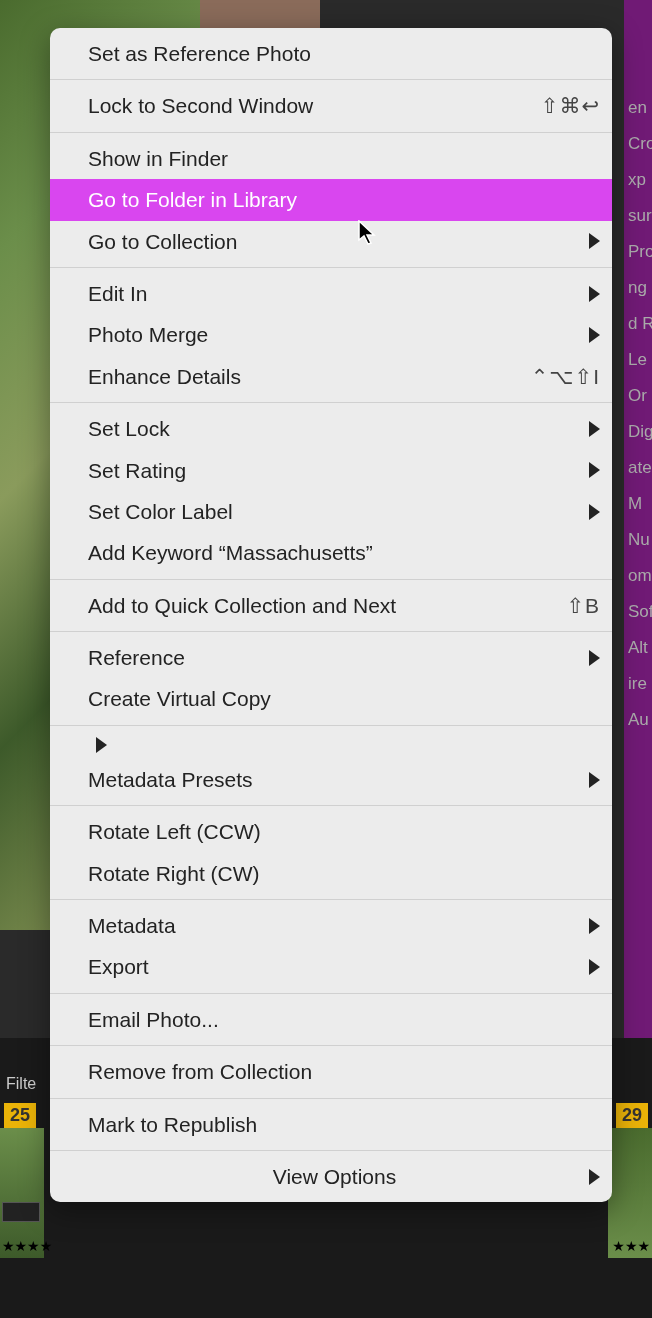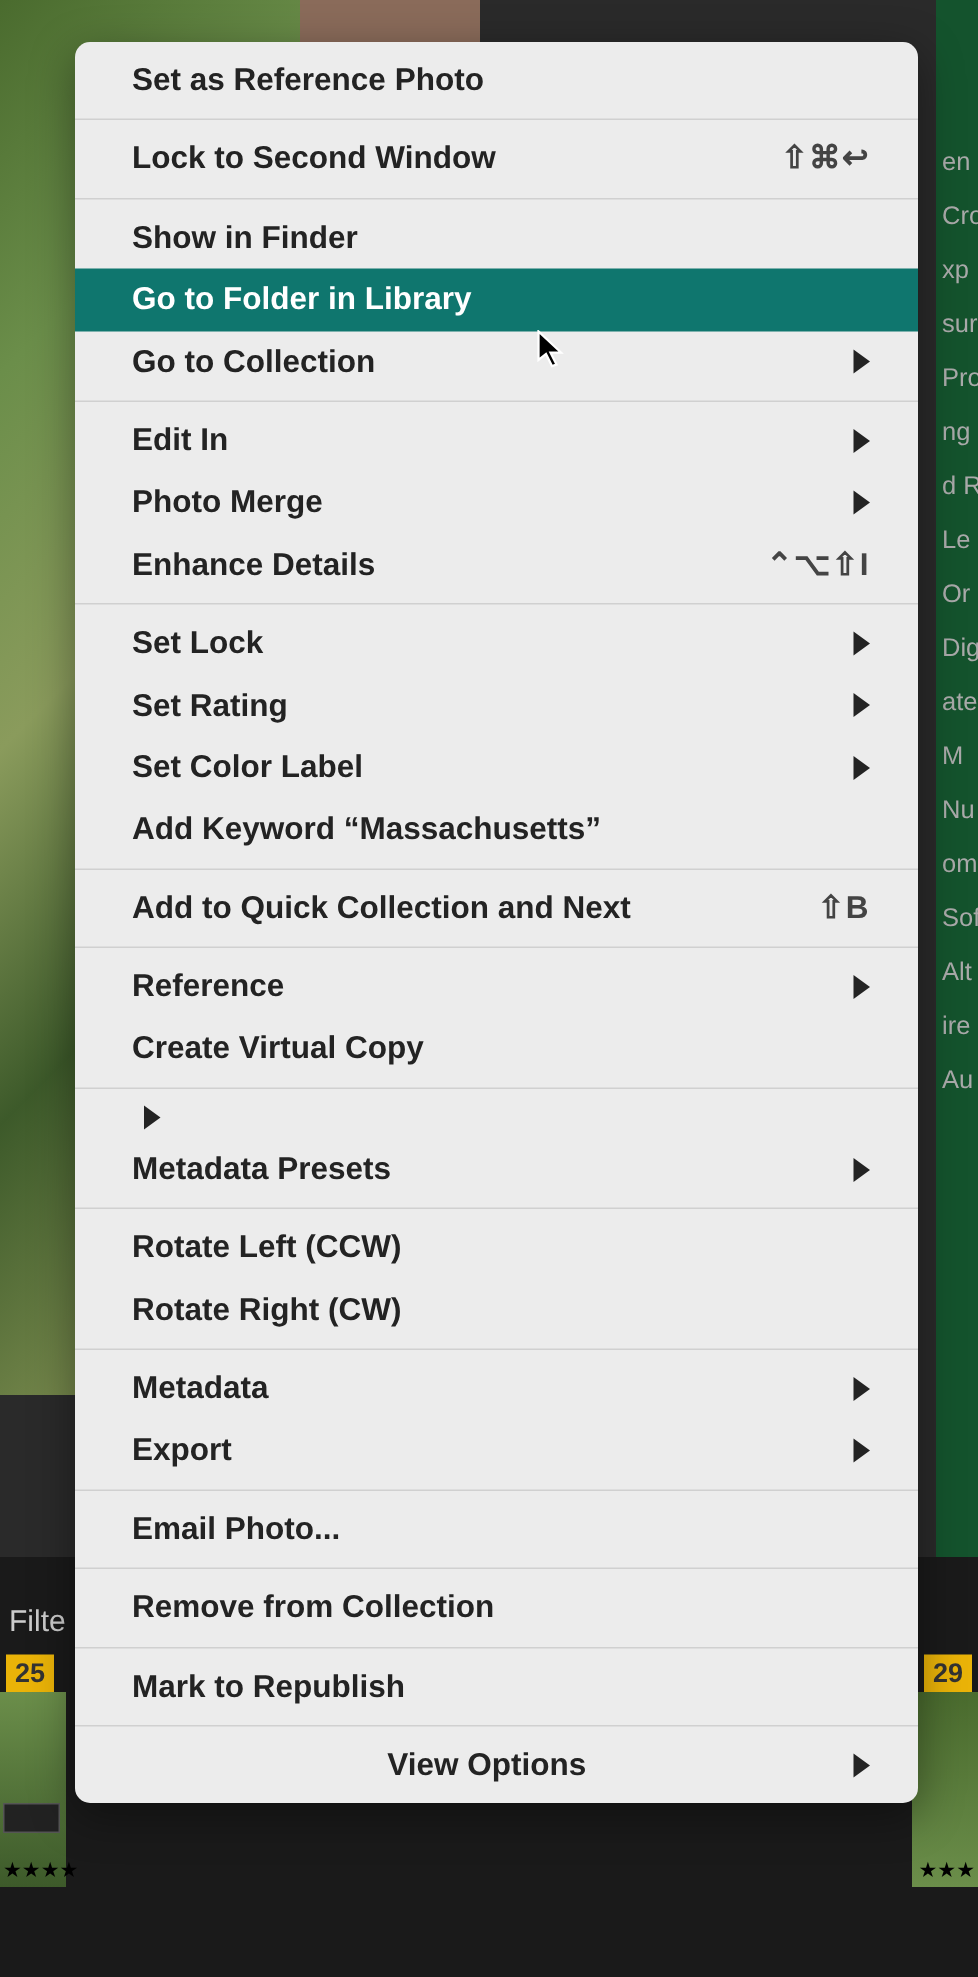--- a/index.html
+++ b/index.html
@@ -22,38 +22,38 @@
       content: '';
       position: absolute;
       top: 0; right: 0;
       width: 120px; height: 120px;
       background: #8a6b5a;
     }
     .bg-right {
       position: absolute;
       top: 0; right: 0;
       width: 28px; height: 100%;
-      background: #14532d;
+      background: #701a75;
       color: #aaa;
       font-size: 17px;
       padding-top: 90px;
       margin-left: 20px;
     }
     .bg-right div { padding: 8px 4px; overflow: hidden; white-space: nowrap; }
     .bottom-bar {
       position: absolute;
       bottom: 0; left: 0;
       width: 100%; height: 280px;
       background: #1a1a1a;
     }
     .filter-text {
       position: absolute;
       bottom: 225px; left: 6px;
       color: #ccc;
-      font-size: 20px;
+      font-size: 16px;
     }
     .thumb-num {
       position: absolute;
       bottom: 190px;
       background: #eab308;
       color: #333;
       font-size: 18px;
       font-weight: bold;
       padding: 2px 6px;
     }
@@ -96,27 +96,26 @@
     }
     .menu-group {
       border-bottom: 1px solid #d0d0d0;
       padding: 5px 0;
     }
     .menu-group:last-child { border-bottom: none; text-align: center; }
     .menu-item {
       display: flex;
       align-items: center;
       justify-content: space-between;
-      padding: 6px 32px 6px 38px;
+      padding: 6px 12px 6px 38px;
       cursor: default;
       line-height: 1.4;
-      font-weight: bold;
     }
     .menu-item.highlighted {
-      background: #0f766e;
+      background: #d946ef;
       color: #fff;
       justify-content: center;
     }
     .menu-label { flex: 1; }
     .menu-shortcut {
       font-size: 21px;
       color: #444;
       letter-spacing: 1px;
     }
     .submenu-arrow {

